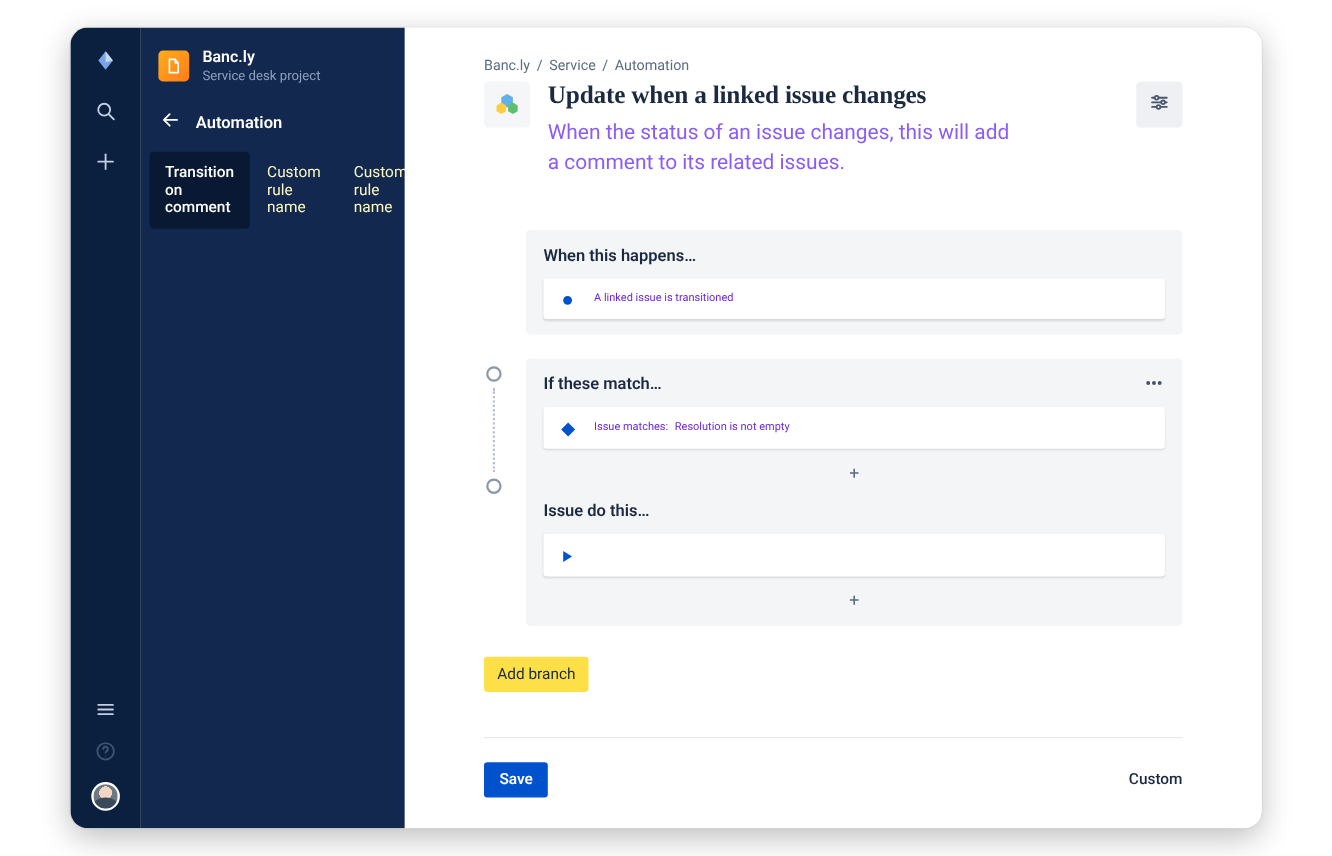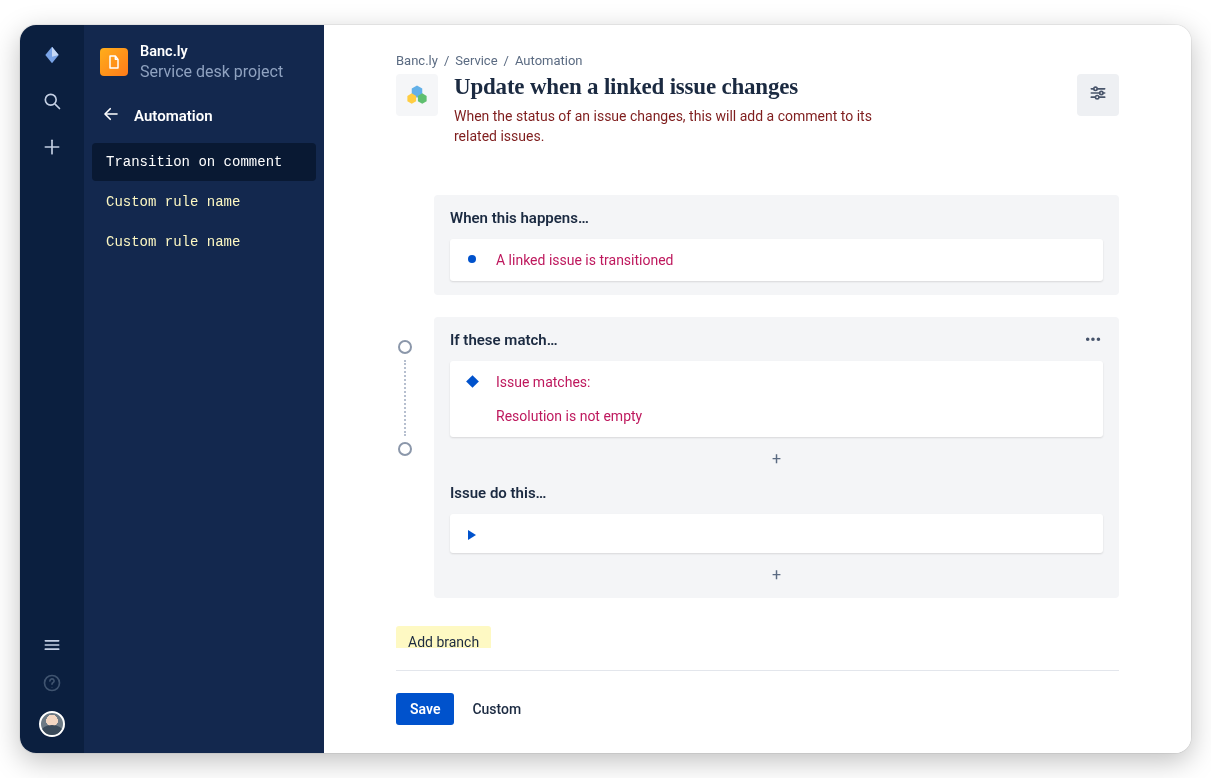--- a/index.html
+++ b/index.html
@@ -6,21 +6,21 @@
   body {
     font-family: -apple-system, BlinkMacSystemFont, "Segoe UI", Roboto, sans-serif;
     background: #fff;
     display: flex;
     justify-content: center;
     align-items: center;
     min-height: 100vh;
     padding: 20px;
   }
   .window {
-    width: 1171px;
+    width: 1083px;
     height: 728px;
     background: #fff;
     border-radius: 16px;
     overflow: hidden;
     display: flex;
     box-shadow: 0 8px 28px rgba(0,0,0,0.25), 0 0 0 1px rgba(0,0,0,0.05);
   }
   
   .gnav {
     width: 64px;
@@ -64,28 +64,28 @@
   .proj-header {
     display:flex; align-items:center; gap:12px;
     padding: 18px 16px 14px;
   }
   .proj-icon {
     width: 28px; height: 28px; border-radius: 4px;
     background: linear-gradient(135deg,#ffae1a,#ff7b1a);
     display:flex; align-items:center; justify-content:center;
   }
   .proj-name { font-size: 14.5px; font-weight: 600; color:#fff; }
-  .proj-sub  { font-size: 16px; color:#8fa2c0; margin-top:2px; }
+  .proj-sub  { font-size: 12px; color:#8fa2c0; margin-top:2px; }
 
   .section-header {
     display:flex; align-items:center; gap:14px;
     padding: 10px 18px;
     font-size: 15px; font-weight: 600;
   }
-  .rules { padding: 6px 8px; display:flex; flex-direction:column; gap:2px;font-family:Liberation Mono, monospace;}
+  .rules { padding: 6px 8px; display:flex; flex-direction:row; gap:2px;}
   .rule-item {
     padding: 11px 14px;
     font-size: 14px;
     border-radius: 4px;
     color:#fef9c3;
     cursor:pointer;
   }
   .rule-item.active {
     background:#091933;
     color:#fff;
@@ -116,21 +116,21 @@
   .rule-icon {
     width:42px; height:42px; border-radius:4px;
     background:#f5f6f8;
     display:flex; align-items:center; justify-content:center;
     flex-shrink:0;
   }
   .title-text h1 {
     font-size: 23px; font-weight:600; color:#1b2a41; letter-spacing:-0.2px;font-family:Liberation Serif, serif;
   }
   .title-text p {
-    font-size: 14px; color:#7f1d1d; margin-top:6px; max-width:420px; line-height:1.45;
+    font-size: 19px; color:#8b5cf6; margin-top:6px; max-width:420px; line-height:1.45;
   }
   .settings-btn {
     margin-left:auto;
     width:42px; height:42px;
     background:#eef0f3; border-radius:4px;
     display:flex; align-items:center; justify-content:center;
     cursor:pointer;
     flex-shrink:0;
   }
 
@@ -167,58 +167,58 @@
     display:flex; align-items:center; justify-content:space-between;
     font-size:15px; font-weight:600; color:#1b2a41;
     margin-bottom:12px;
   }
   .card {
     background:#fff;
     border-radius:3px;
     box-shadow: 0 1px 2px rgba(0,0,0,0.12);
     padding: 13px 16px;
     display:flex; gap:18px; align-items:flex-start;
-    font-size:14px; color:#be185d;
+    font-size:10px; color:#6d28d9;
     cursor:pointer;
   }
   .card .ci { width:12px; flex-shrink:0; margin-top:3px; display:flex; justify-content:center;}
   .dot-blue { width:8px;height:8px;border-radius:50%;background:#0052cc; }
   .diamond-blue { width:9px;height:9px; background:#0052cc; transform:rotate(45deg); }
   .tri-blue {
     width:0;height:0;
     border-left:8px solid #0052cc;
     border-top:5px solid transparent;
     border-bottom:5px solid transparent;
   }
-  .match-lines { display:flex; flex-direction:column; gap:18px;}
+  .match-lines { display:flex; flex-direction:row; gap:6px;}
   .add-row {
     display:flex; justify-content:center; padding-top:12px;
     color:#5b6b82; font-size:16px; cursor:pointer;
   }
   .sub-head {
     font-size:15px; font-weight:600; color:#1b2a41; margin: 16px 0 12px;
   }
   .more-btn { cursor:pointer; color:#46536a; font-size:15px; padding:0 2px;}
 
   .add-branch {
     margin-top: 28px;
     display:inline-block;
-    background:#fef9c3;
+    background:#fde047;
     padding: 8px 12px;
     border-radius:3px;
     font-size:14px;
     color:#1b2a41;
     cursor:pointer;
   }
 
   .footer {
     border-top: 1.5px solid #e3e6ec;
     margin: 22px 72px 0;
     padding: 22px 0 28px;
-    display:flex; justify-content:flex-start; gap:18px;
+    display:flex; justify-content:space-between; gap:18px;
     align-items:center;
   }
   .btn-primary {
     background:#0052cc; color:#fff; font-weight:600;
     padding: 8px 14px; border-radius:3px; font-size:14px; cursor:pointer;
   }
   .btn-link {
     color:#1b2a41; font-size:14px; cursor:pointer; font-weight:500;
   }
 

